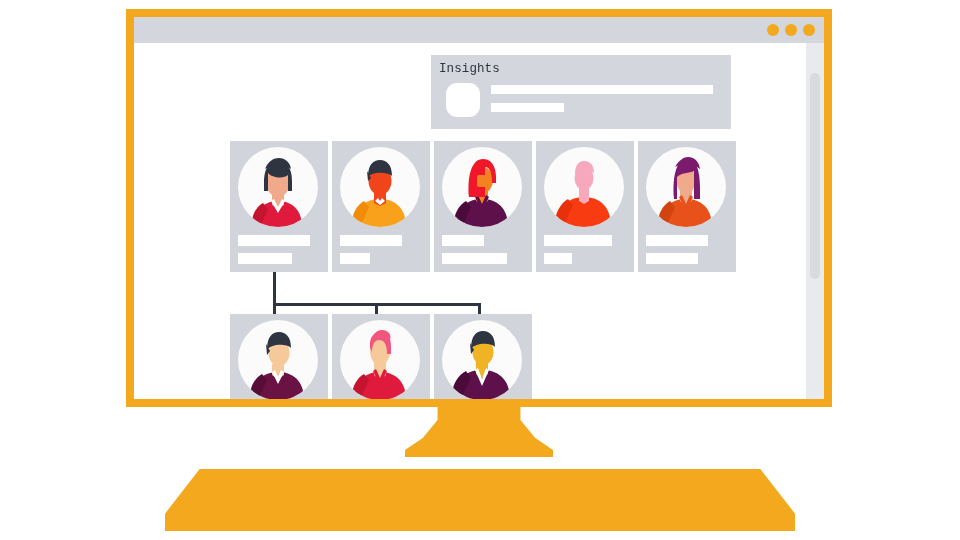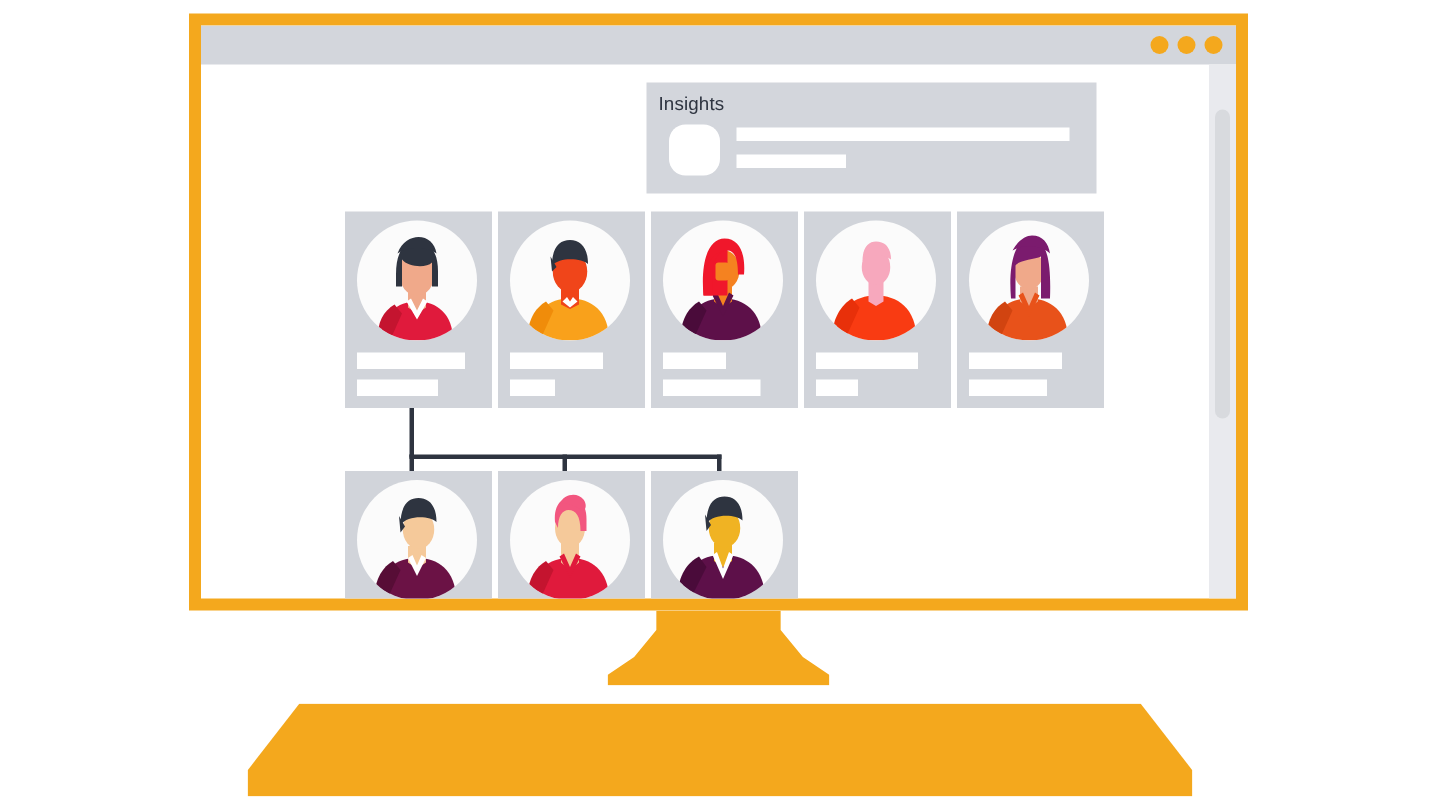--- a/index.html
+++ b/index.html
@@ -36,20 +36,21 @@
   }
   #scrollbar-thumb{
     position:absolute;left:4px;top:30px;width:10px;height:206px;
     background:#d8dade;border-radius:5px;
   }
 
   
   #insights-panel{
     position:absolute;left:297px;top:38px;width:300px;height:74px;
     background:#d3d6dc;
+    font-family:Liberation Mono, monospace;
   }
   #insights-title{
     position:absolute;left:8px;top:7px;font-size:12.5px;color:#2e3440;
     letter-spacing:.1px;
   }
   #insights-avatar{
     position:absolute;left:15px;top:28px;width:34px;height:34px;
     background:#ffffff;border-radius:11px;
   }
   #insights-bar-long{

